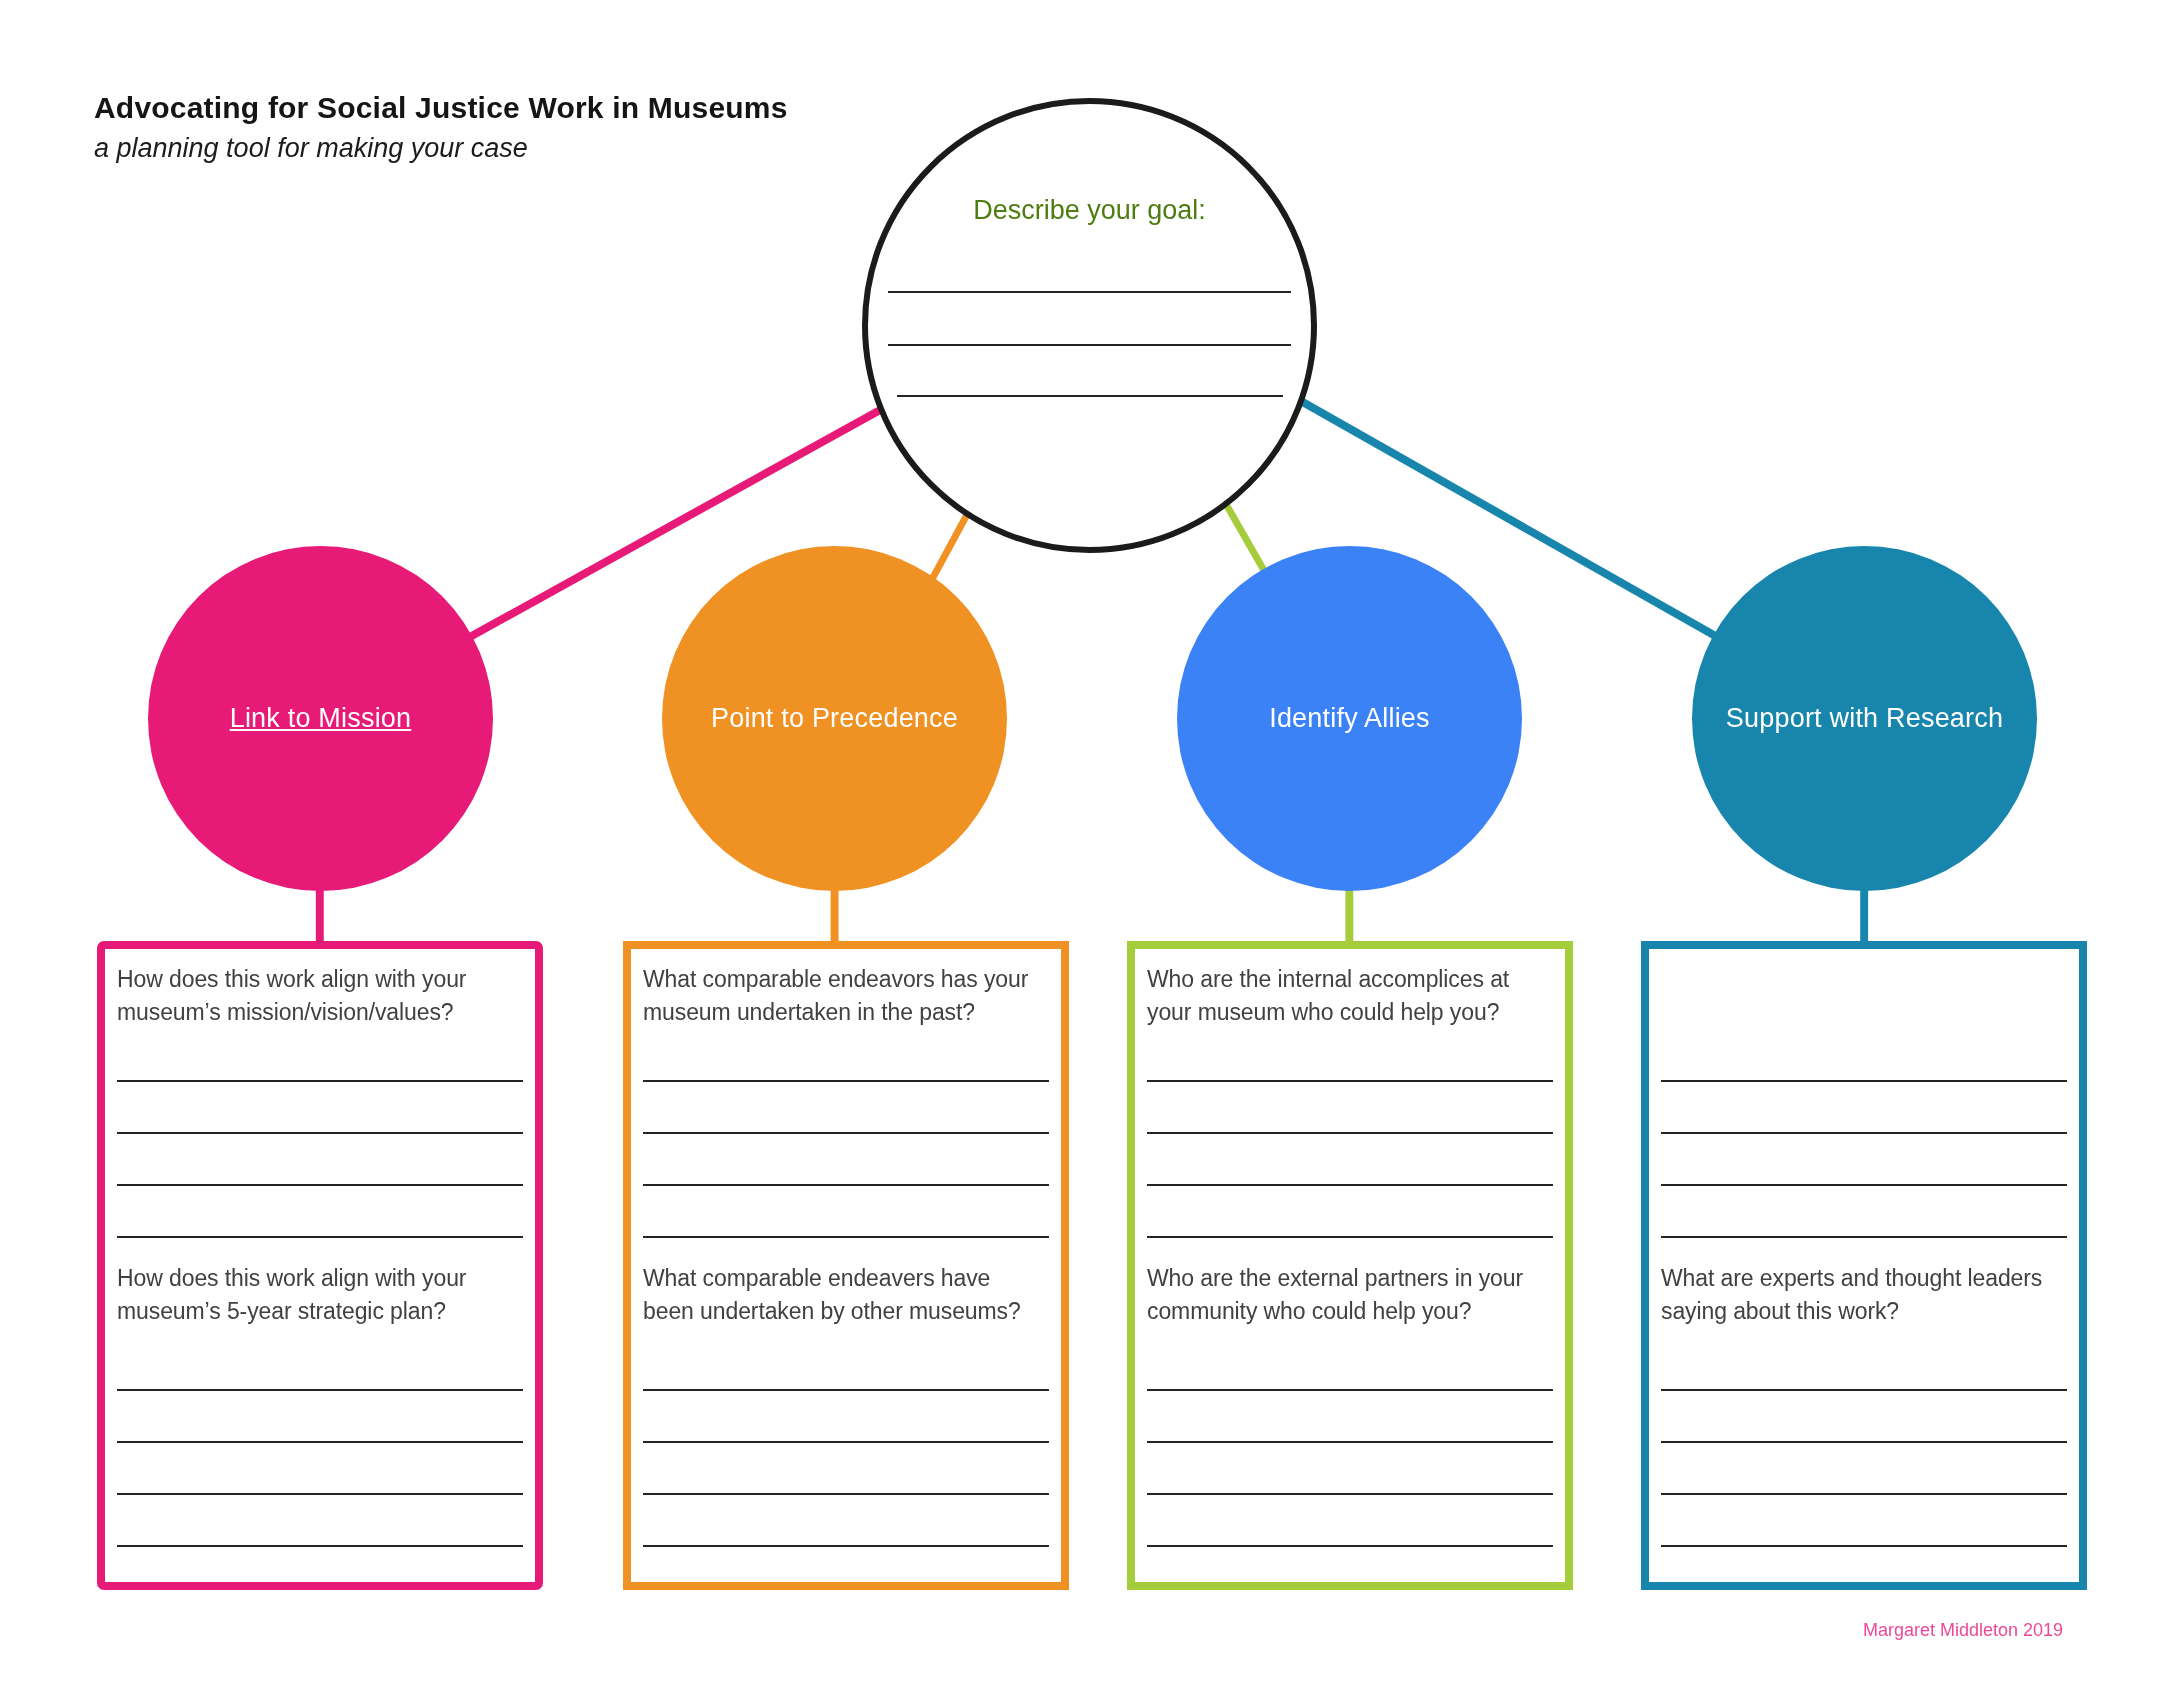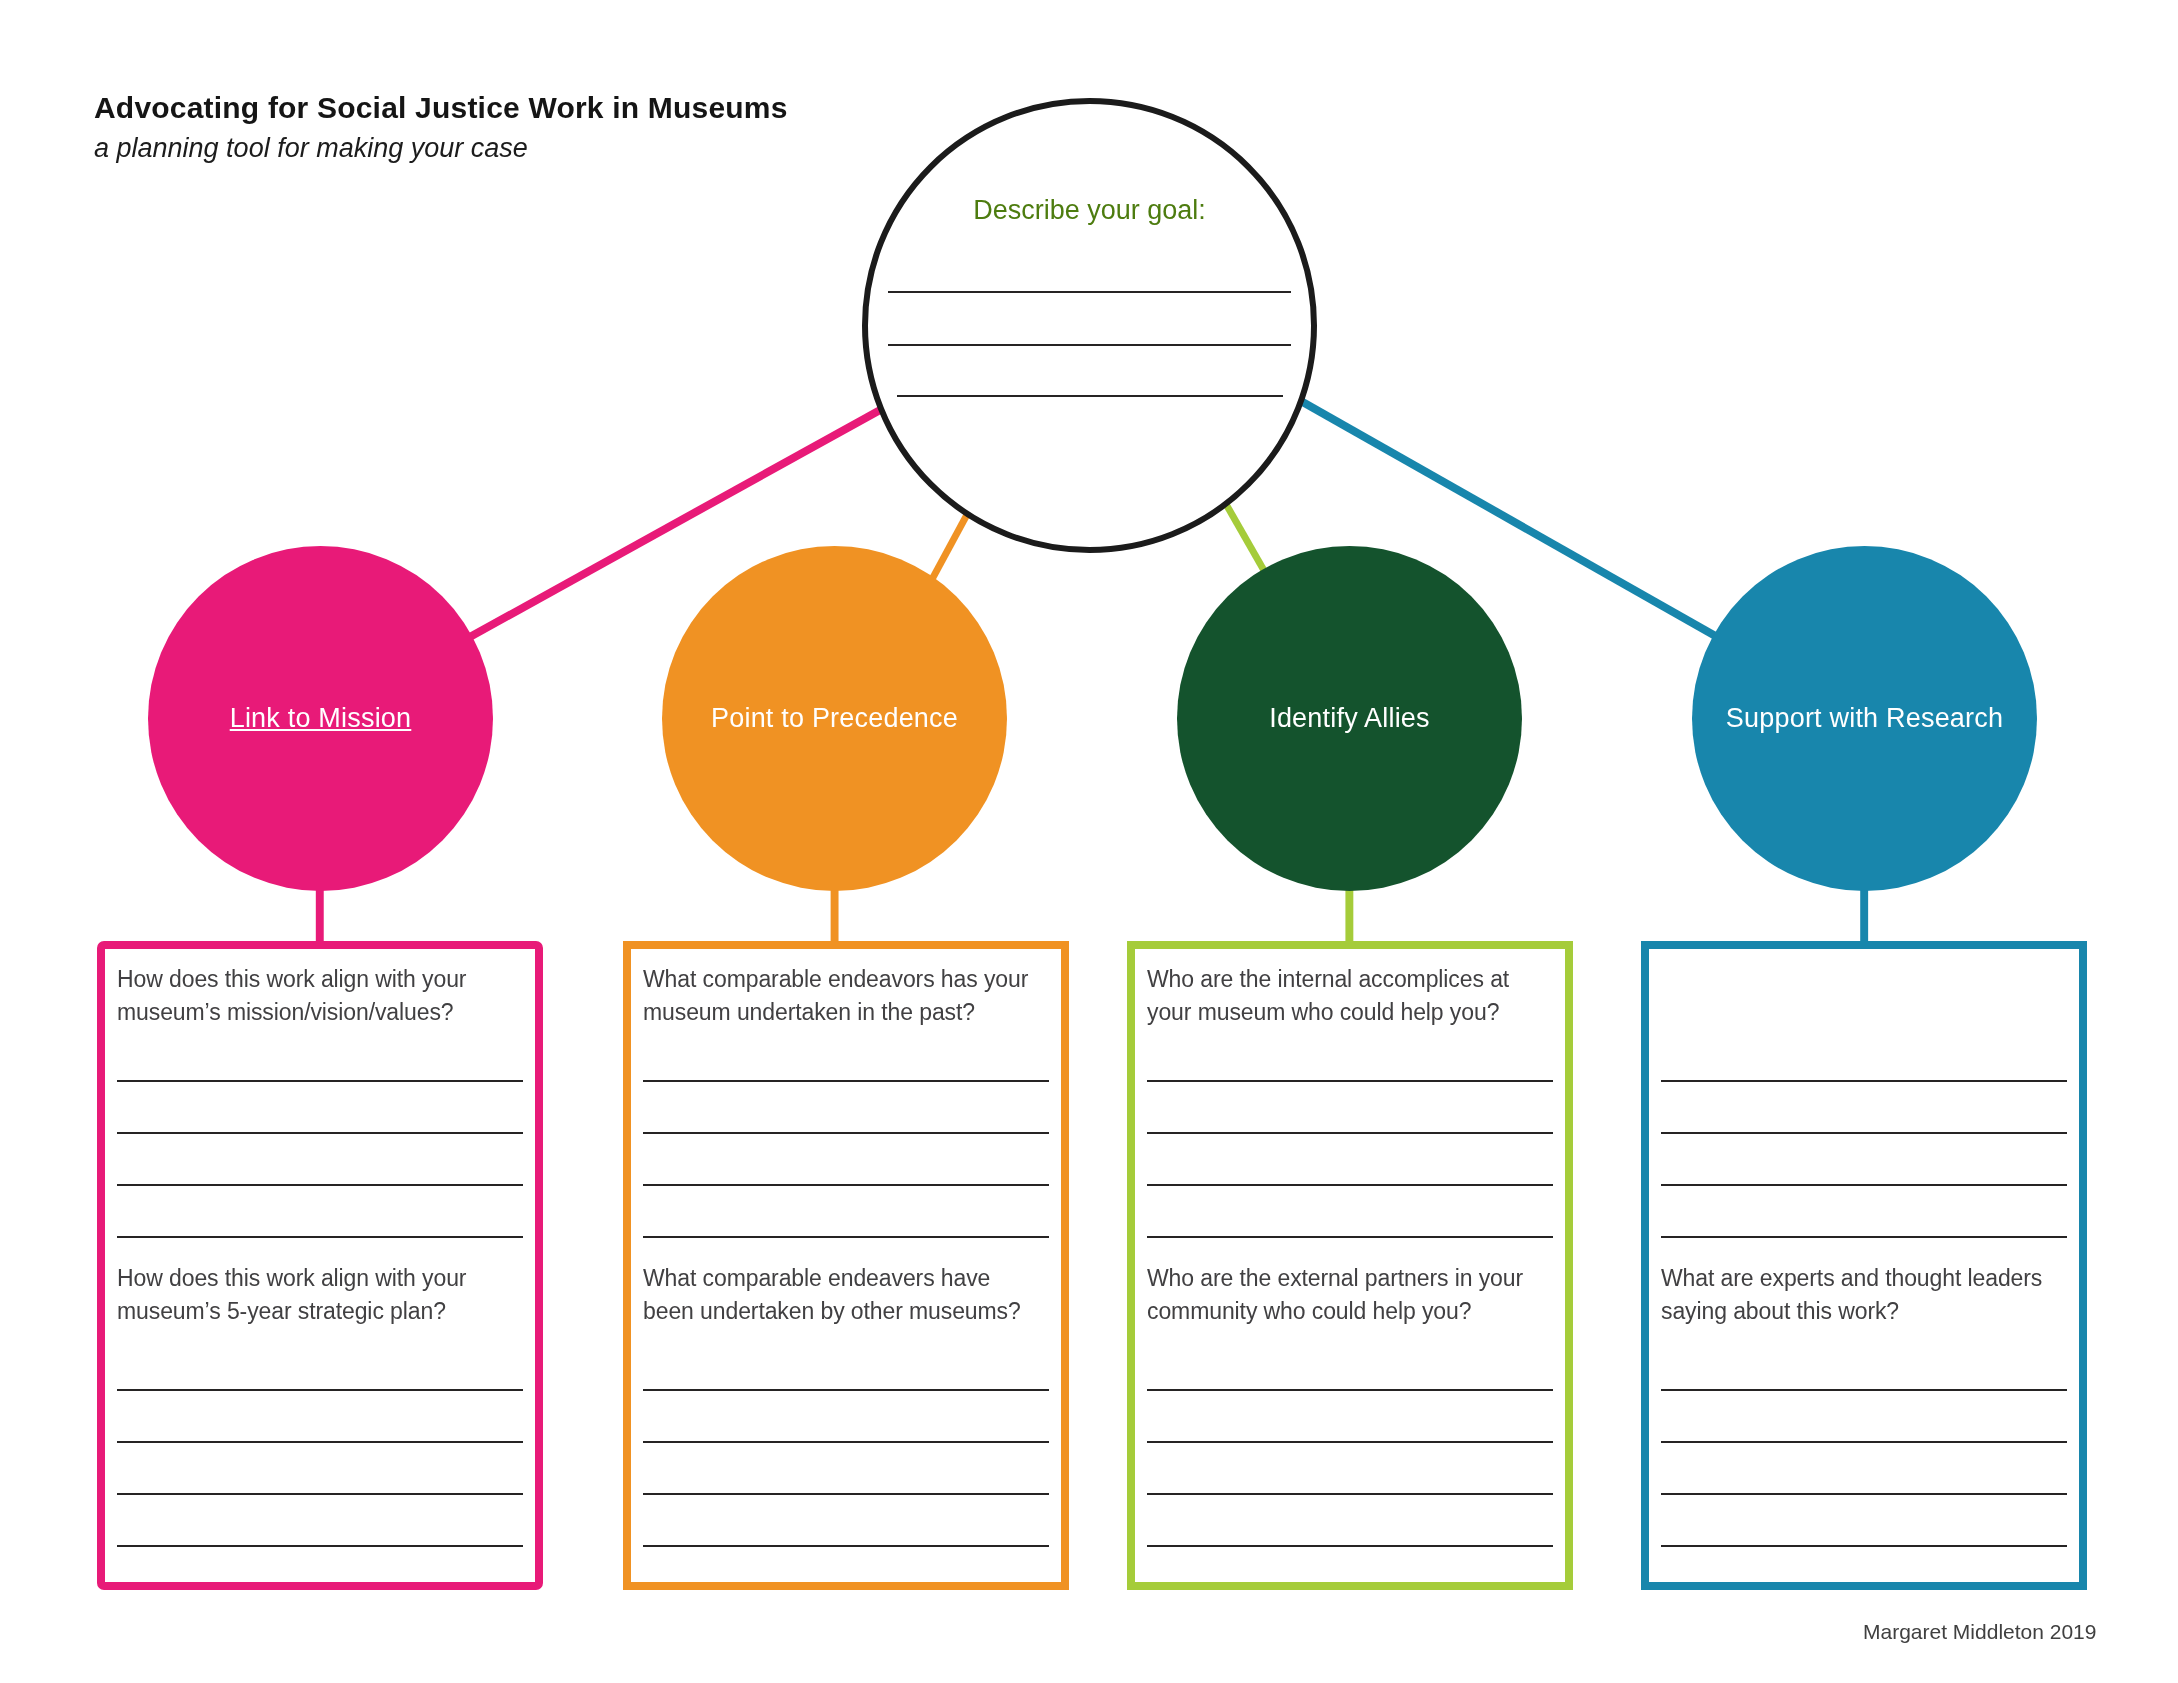--- a/index.html
+++ b/index.html
@@ -78,21 +78,21 @@
   .wlines { position: absolute; left: 12px; width: 406px; }
   .wlines.s1 { top: 131px; }
   .wlines.s2 { top: 440px; }
   .wline {
     height: 0; border-top: 2px solid var(--ink, #262424);
     margin-bottom: 50px;
   }
 
   .credit {
     position: absolute; left: 1863px; top: 1620px;
-    font-size: 21px; color: #404040;
+    font-size: 18px; color: #ec4899;
   }
 </style>
 </head>
 <body>
 
 <div class="page">
 
   <svg class="lines-svg" width="2178" height="1683" viewBox="0 0 2200 1700">
 
     <line x1="900" y1="408" x2="470" y2="646" stroke="#E81A78" stroke-width="8"></line>
@@ -115,21 +115,21 @@
     <div class="goal-line l2"></div>
     <div class="goal-line l3"></div>
   </div>
 
   <div class="node-circle b0" style="background-color: rgb(232, 26, 120); text-decoration: underline;">
     <span>Link to Mission</span>
   </div>
   <div class="node-circle b1" style="background-color: rgb(240, 146, 35);">
     <span>Point to Precedence</span>
   </div>
-  <div class="node-circle b2" style="background-color: #14532d;">
+  <div class="node-circle b2" style="background-color: #3b82f6;">
     <span>Identify Allies</span>
   </div>
   <div class="node-circle b3" style="background-color: rgb(24, 134, 172);">
     <span>Support with Research</span>
   </div>
 
   <div class="qbox b0" style="border-color: rgb(232, 26, 120);">
     <div class="question q1">How does this work align with your
 museum’s mission/vision/values?</div>
     <div class="wlines s1">

